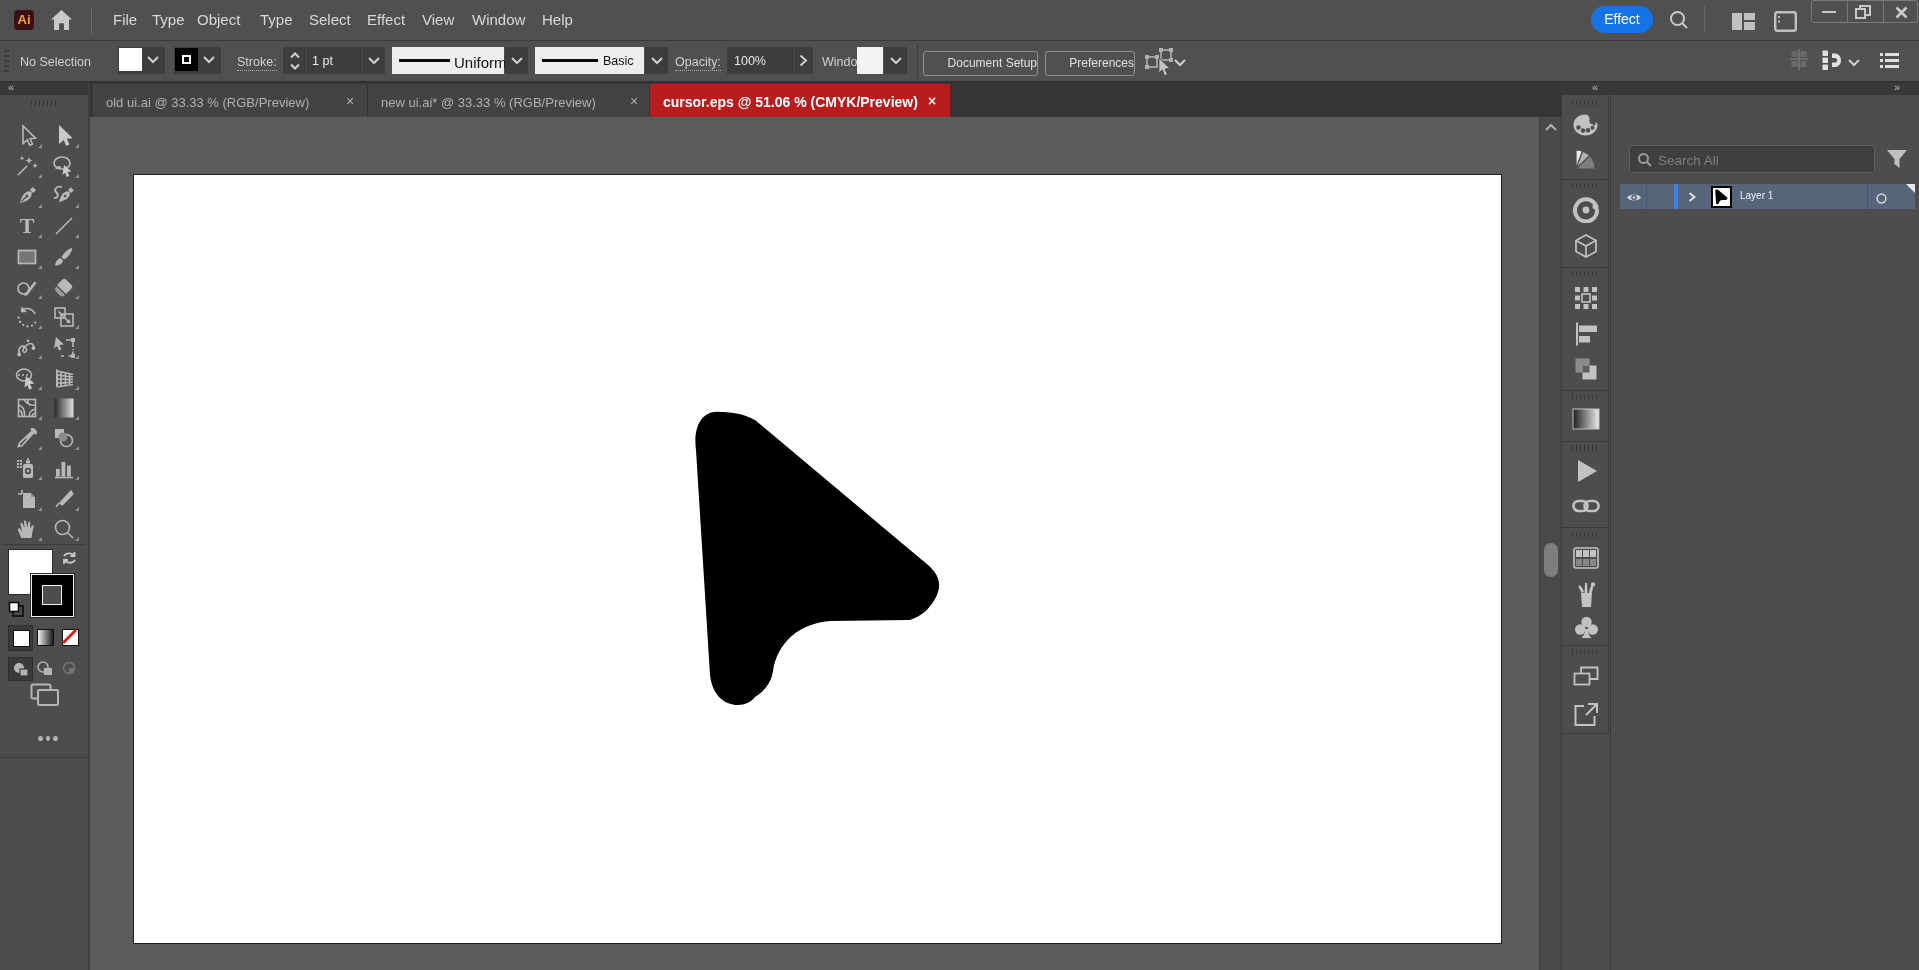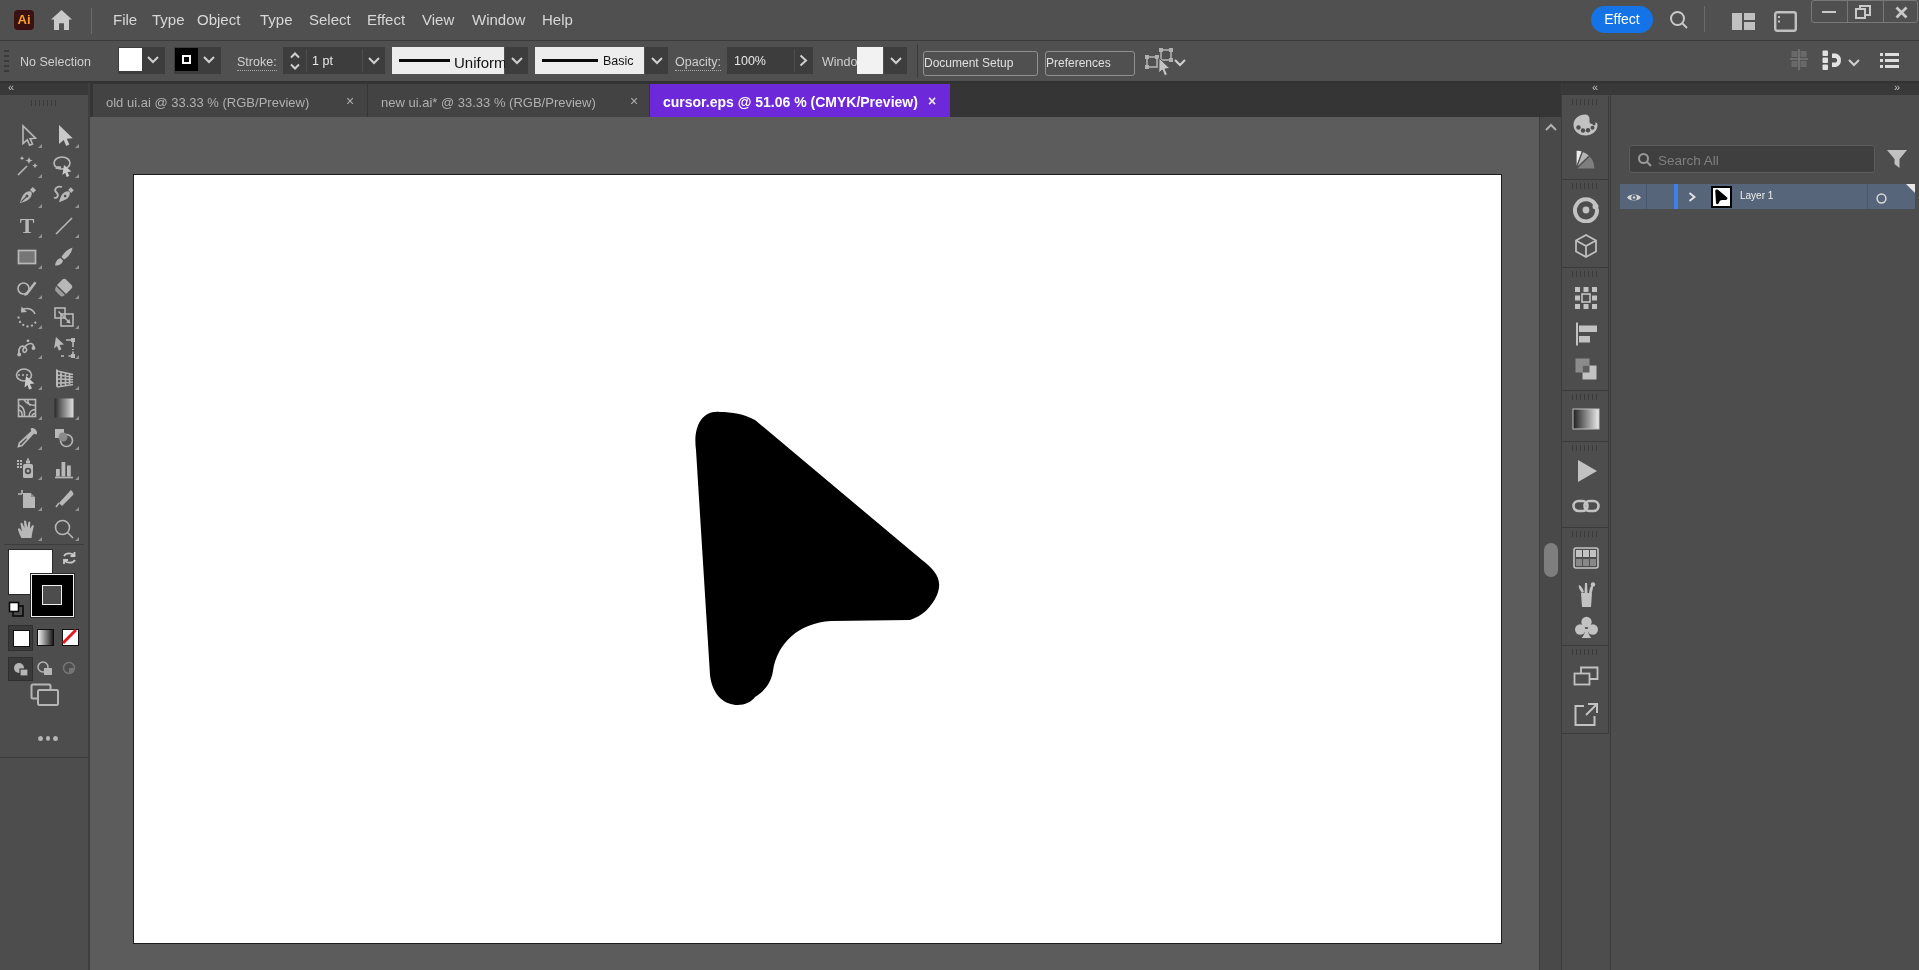--- a/index.html
+++ b/index.html
@@ -9,21 +9,21 @@
 
 #menubar{left:0;top:0;width:1919px;height:41px;background:#505050;border-bottom:1px solid #3a3a3a;box-sizing:border-box;}
 #ctrlbar{left:0;top:41px;width:1919px;height:42px;background:#505050;border-bottom:2px solid #323232;box-sizing:border-box;}
 .menuitem{position:absolute;top:10.5px;font-size:15px;color:#d8d8d8;}
 #ailogo{left:14px;top:10px;width:20px;height:20px;background:#3a1010;border-radius:4px;color:#f7a021;font-size:13px;font-weight:bold;text-align:center;line-height:20px;}
 .vsep{position:absolute;width:1px;background:#6b6b6b;}
 .ticon{stroke:#b8b8b8;fill:none;stroke-width:1.6;}
 
 .grp{position:absolute;top:47px;height:27px;background:#3d3d3d;box-sizing:border-box;}
 .field{position:absolute;top:47px;height:27px;background:#3d3d3d;box-sizing:border-box;color:#e8e8e8;font-size:12.5px;}
-.btn{position:absolute;top:51px;height:25px;border:1px solid #909090;border-radius:3px;box-sizing:border-box;color:#e0e0e0;font-size:12px;text-align:left;}
+.btn{position:absolute;top:51px;height:25px;border:1px solid #909090;border-radius:3px;box-sizing:border-box;color:#e0e0e0;font-size:12px;text-align:right;}
 .clabel{position:absolute;top:55px;font-size:12.5px;color:#cfcfcf;}
 .dotted{border-bottom:1px dotted #a8a8a8;padding-bottom:1px;}
 .chev{stroke:#d0d0d0;stroke-width:2;fill:none;}
 
 #tabstrip{left:90px;top:83px;width:1471px;height:34px;background:#353535;}
 .dtab{position:absolute;top:1px;height:33px;font-size:13px;color:#b0b0b0;}
 .dtab .x{position:absolute;top:9px;font-size:14px;color:#b0b0b0;}
 
 #toolbar{left:0;top:83px;width:90px;height:887px;background:#4d4d4d;border-right:2px solid #3f3f3f;box-sizing:border-box;}
 #toolbar .hdr{position:absolute;left:0;top:0;width:88px;height:12px;background:#383838;}
@@ -210,21 +210,21 @@
 
 <div class="abs" id="tabstrip">
 <div class="dtab" style="left:3px;width:274px;background:#434343;">
   <span style="position:absolute;left:13px;top:11px">old ui.ai @ 33.33 % (RGB/Preview)</span>
   <span class="x" style="left:253px">×</span>
 </div>
 <div class="dtab" style="left:278px;width:281px;background:#434343;">
   <span style="position:absolute;left:13px;top:11px">new ui.ai* @ 33.33 % (RGB/Preview)</span>
   <span class="x" style="left:262px">×</span>
 </div>
-<div class="dtab" style="left:560px;width:300px;background:#6d28d9;color:#fff;font-weight:bold;font-size:14px;">
+<div class="dtab" style="left:560px;width:300px;background:#b91c1c;color:#fff;font-weight:bold;font-size:14px;">
   <span style="position:absolute;left:13px;top:10px">cursor.eps @ 51.06 % (CMYK/Preview)</span>
   <span class="x" style="left:278px;color:#e8e8e8">×</span>
 </div>
 </div>
 
 <div class="abs" id="toolbar">
   <div class="hdr">
       <span class="arr" style="position:absolute;left:8px;top:-2px">«</span>
     </div>
   <div class="handle" style="margin:0;position:absolute;left:31px;top:17px;width:25px"></div>

